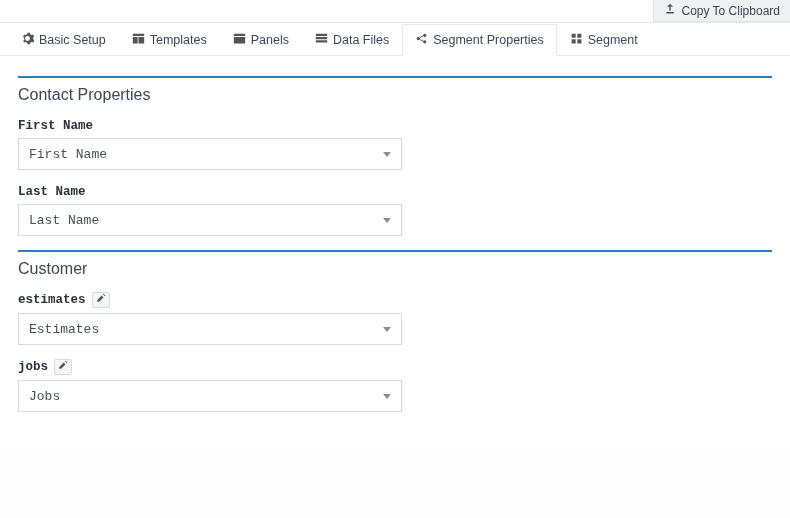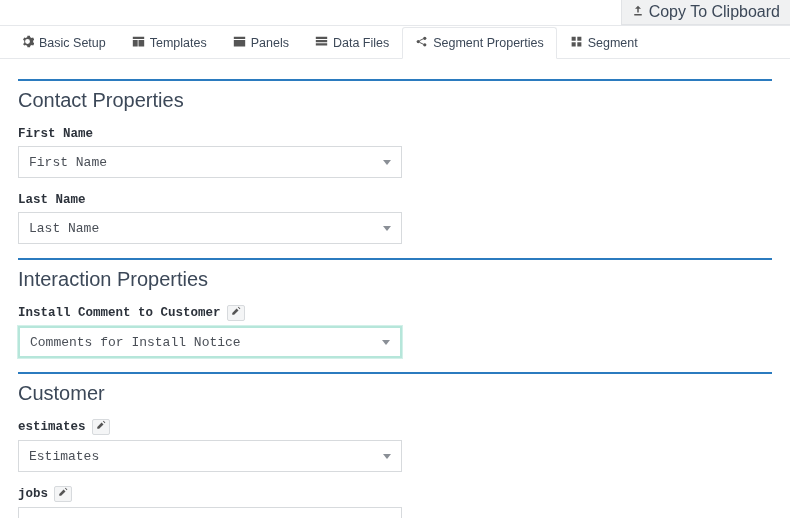--- a/index.html
+++ b/index.html
@@ -18,21 +18,21 @@
   .copy-bar {
     display: flex;
     justify-content: flex-end;
     border-bottom: 1px solid #e6e8eb;
     background: #fff;
   }
   .copy-btn {
     display: inline-flex;
     align-items: center;
     gap: 5px;
-    font-size: 16px;
+    font-size: 12px;
     color: #3c4858;
     background: #f0f1f2;
     border: 1px solid #e1e3e6;
     border-top: none;
     border-right: none;
     padding: 3px 10px;
     cursor: pointer;
   }
   .copy-btn svg { width: 12px; height: 12px; fill: #555; }
 
@@ -74,21 +74,21 @@
   .section {
     margin-top: 14px;
   }
   .section-rule {
     height: 2px;
     background: #2b7bbf;
     border: none;
     margin: 0 0 8px 0;
   }
   .section-title {
-    font-size: 20px;
+    font-size: 16px;
     font-weight: 400;
     color: #3c4858;
     margin: 0 0 14px 0;
   }
   .field {
     margin-bottom: 14px;
     font-family: Liberation Mono, monospace;
   }
   .field-label {
     font-size: 12.5px;
@@ -215,39 +215,20 @@
 
       <div class="field">
         <div class="field-label">Last Name</div>
         <div class="dropdown">
           <span>Last Name</span>
           <span class="caret"></span>
         </div>
       </div>
     </div>
 
-    <div class="section">
-      <hr class="section-rule">
-      <h3 class="section-title">Interaction Properties</h3>
-
-      <div class="field">
-        <div class="field-label">
-          <span>Install Comment to Customer</span>
-          <span class="edit-chip">
-            <span><svg viewBox="0 0 16 16">
-                  <path d="M2 11l7-7 3 3-7 7H2zM11 2l1-1 3 3-1 1z"></path>
-                </svg></span>
-          </span>
-        </div>
-        <div class="dropdown highlight">
-          <span>Comments for Install Notice</span>
-          <span class="caret"></span>
-        </div>
-      </div>
-    </div>
 
     <div class="section">
       <hr class="section-rule">
       <h3 class="section-title">Customer</h3>
 
       <div class="field">
         <div class="field-label">
           <span>estimates</span>
           <span class="edit-chip">
             <span><svg viewBox="0 0 16 16">

